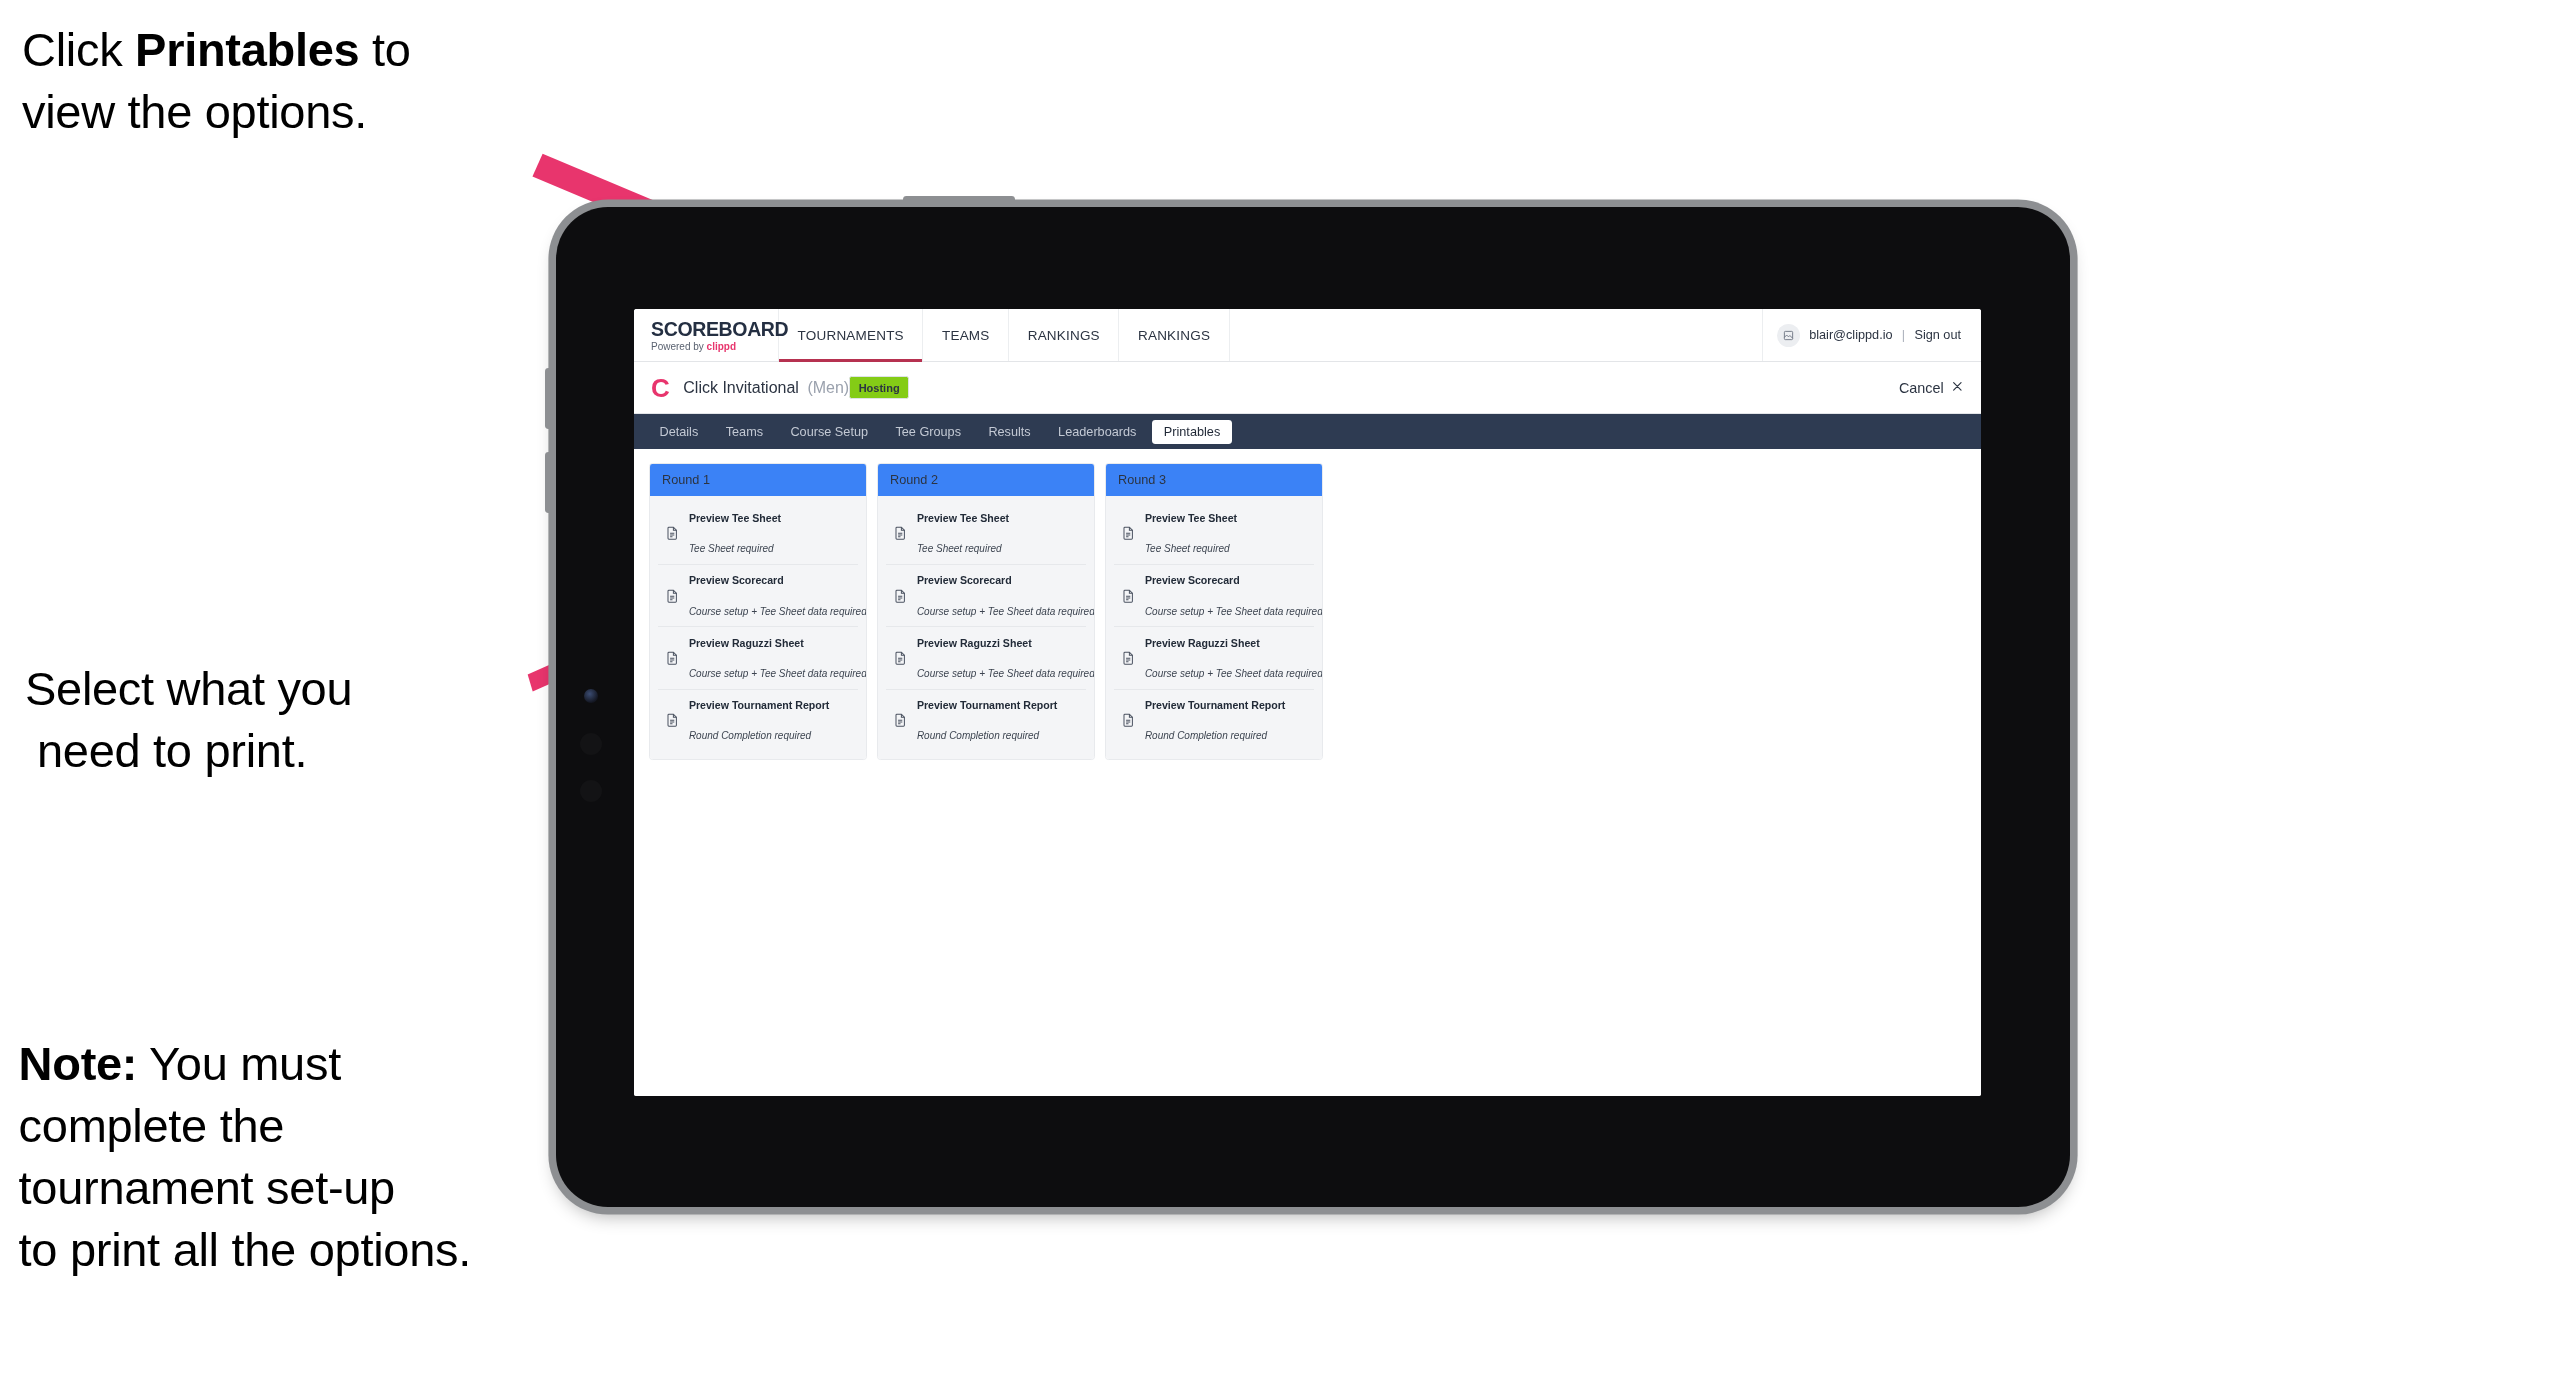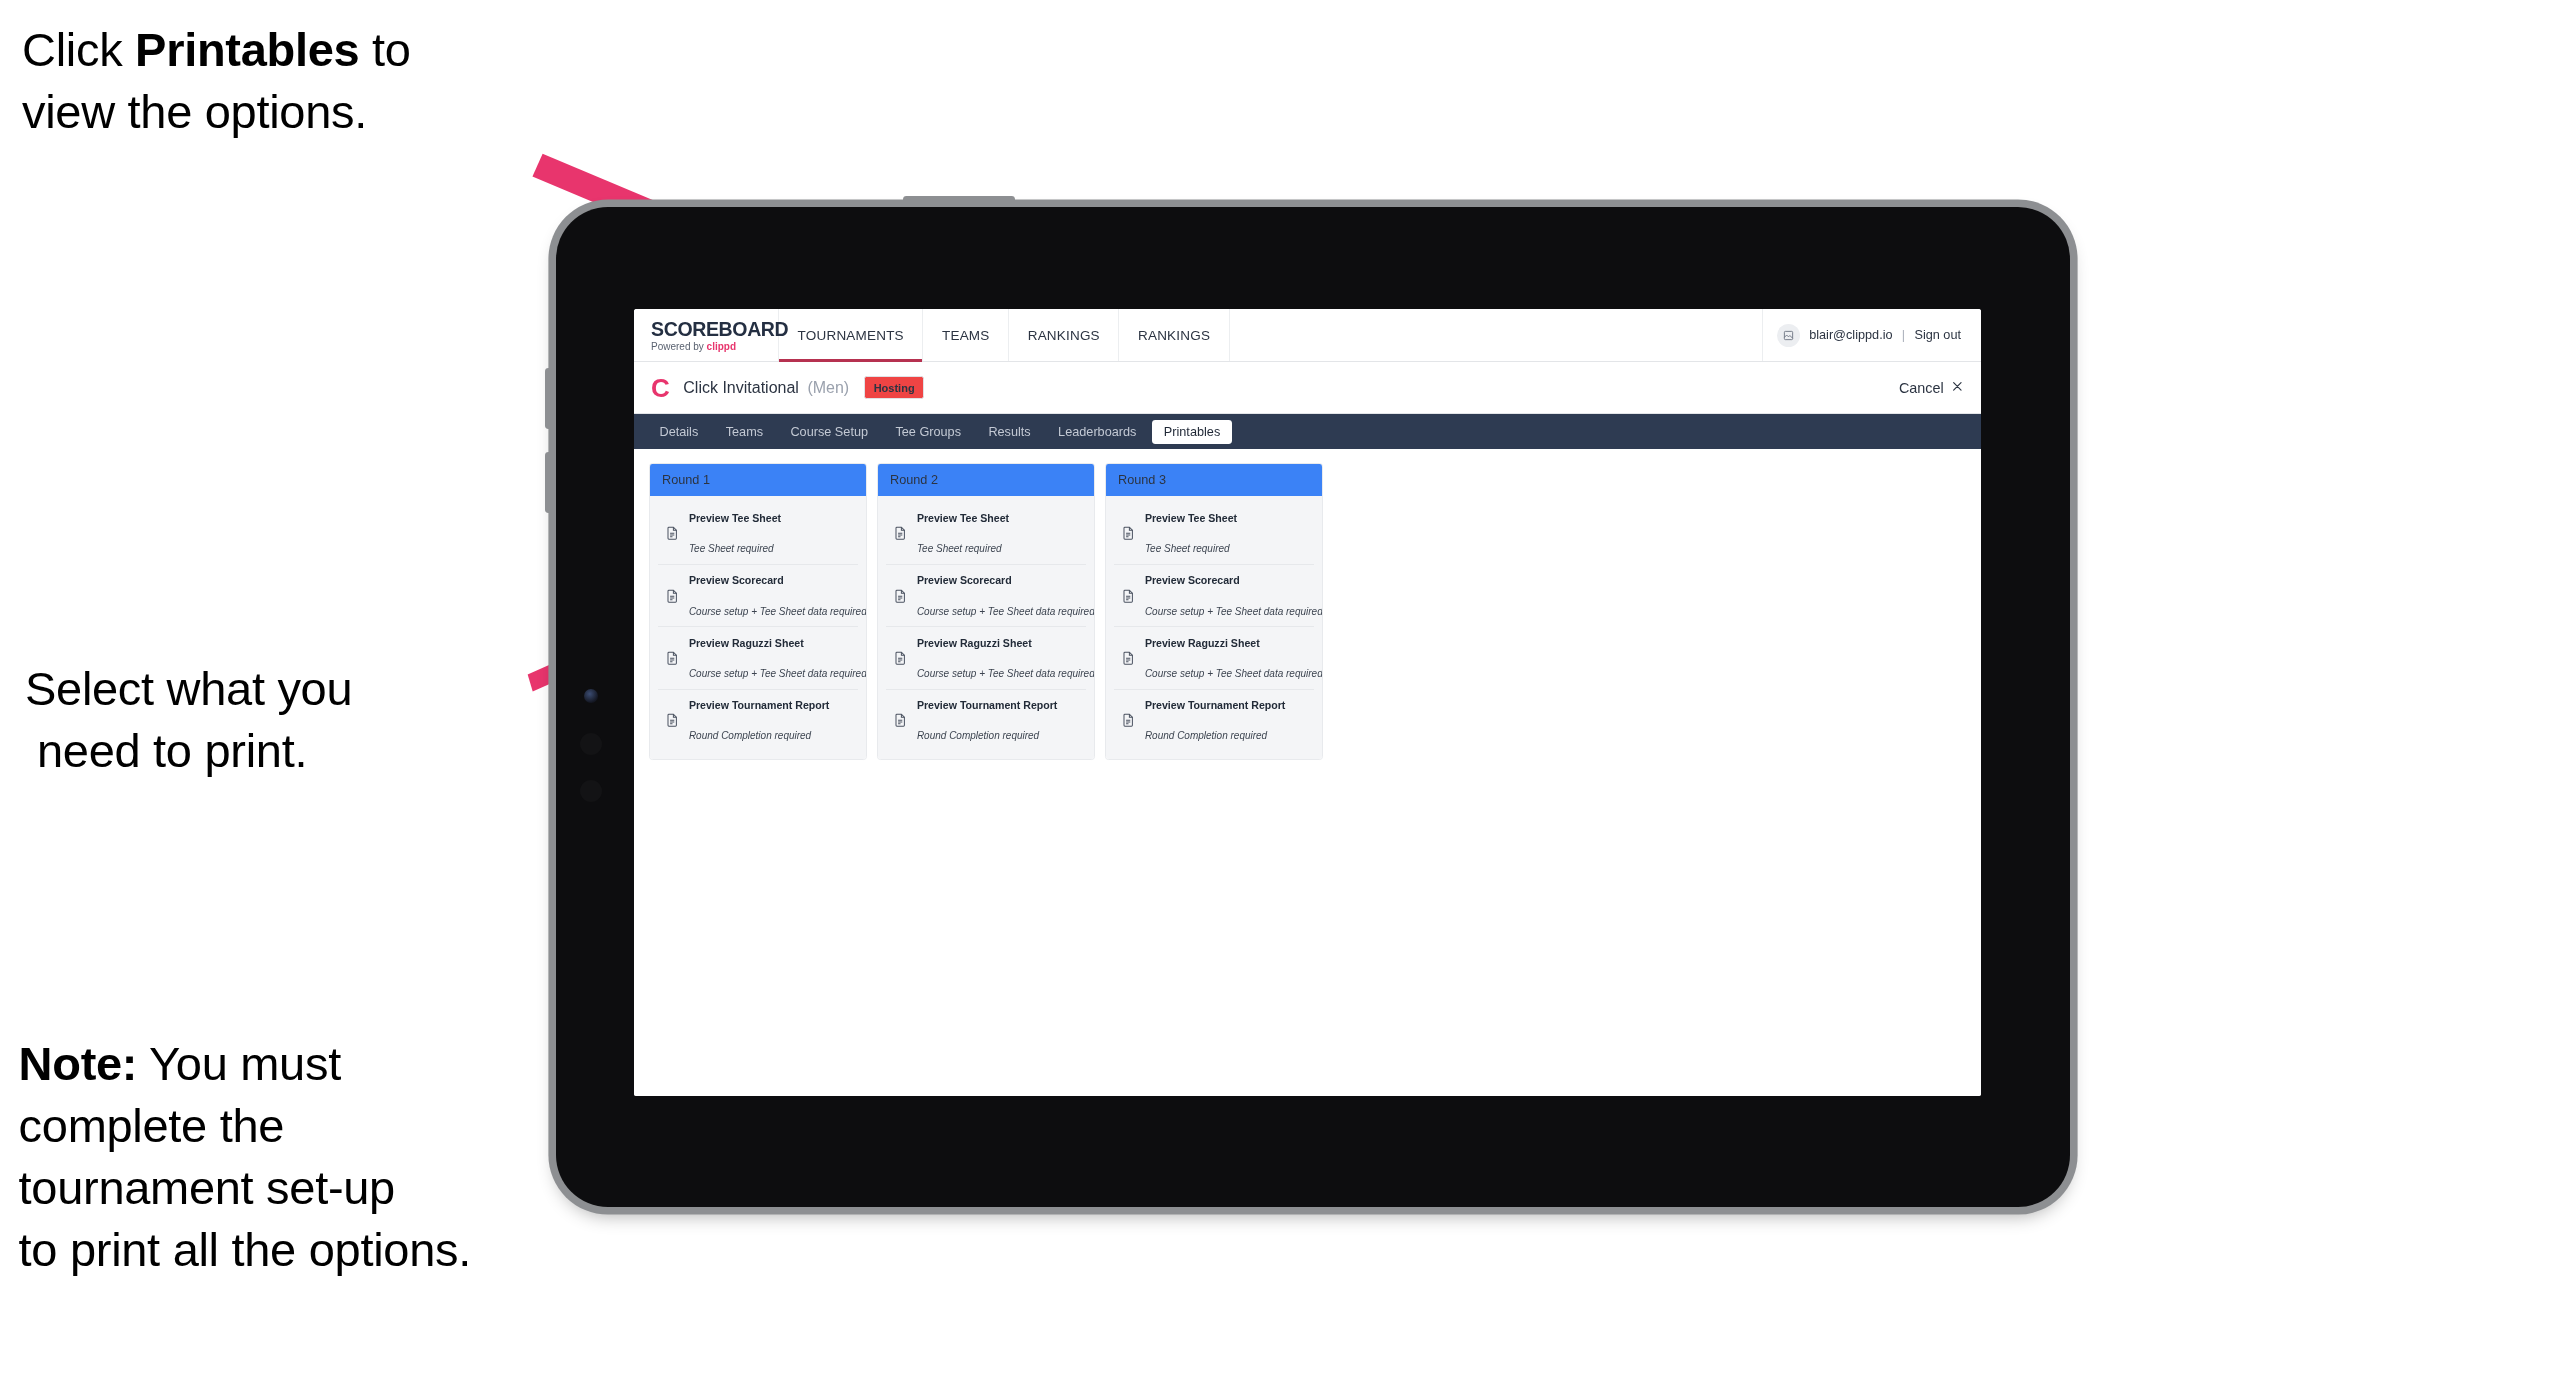--- a/index.html
+++ b/index.html
@@ -216,28 +216,27 @@
   #tourn-name {
     font-size: 16px;
     color: #2c3442;
   }
   #tourn-gender {
     font-size: 16px;
     color: #9aa1ad;
     margin-left: 8.5px;
   }
   #hosting-badge {
-    margin-left: 15px;
     border: 0.8px solid #dfe2e6;
     border-radius: 2.5px;
     padding: 4.2px 8.5px;
     font-size: 11px;
     font-weight: 700;
     color: #2c3442;
-    background: #ef4444;
+    background: #84cc16;
   }
   #subheader-spacer { flex: 1; }
   #cancel-btn {
     display: flex;
     align-items: center;
     gap: 7.6px;
     font-size: 14.4px;
     color: #2c3442;
     cursor: pointer;
   }

